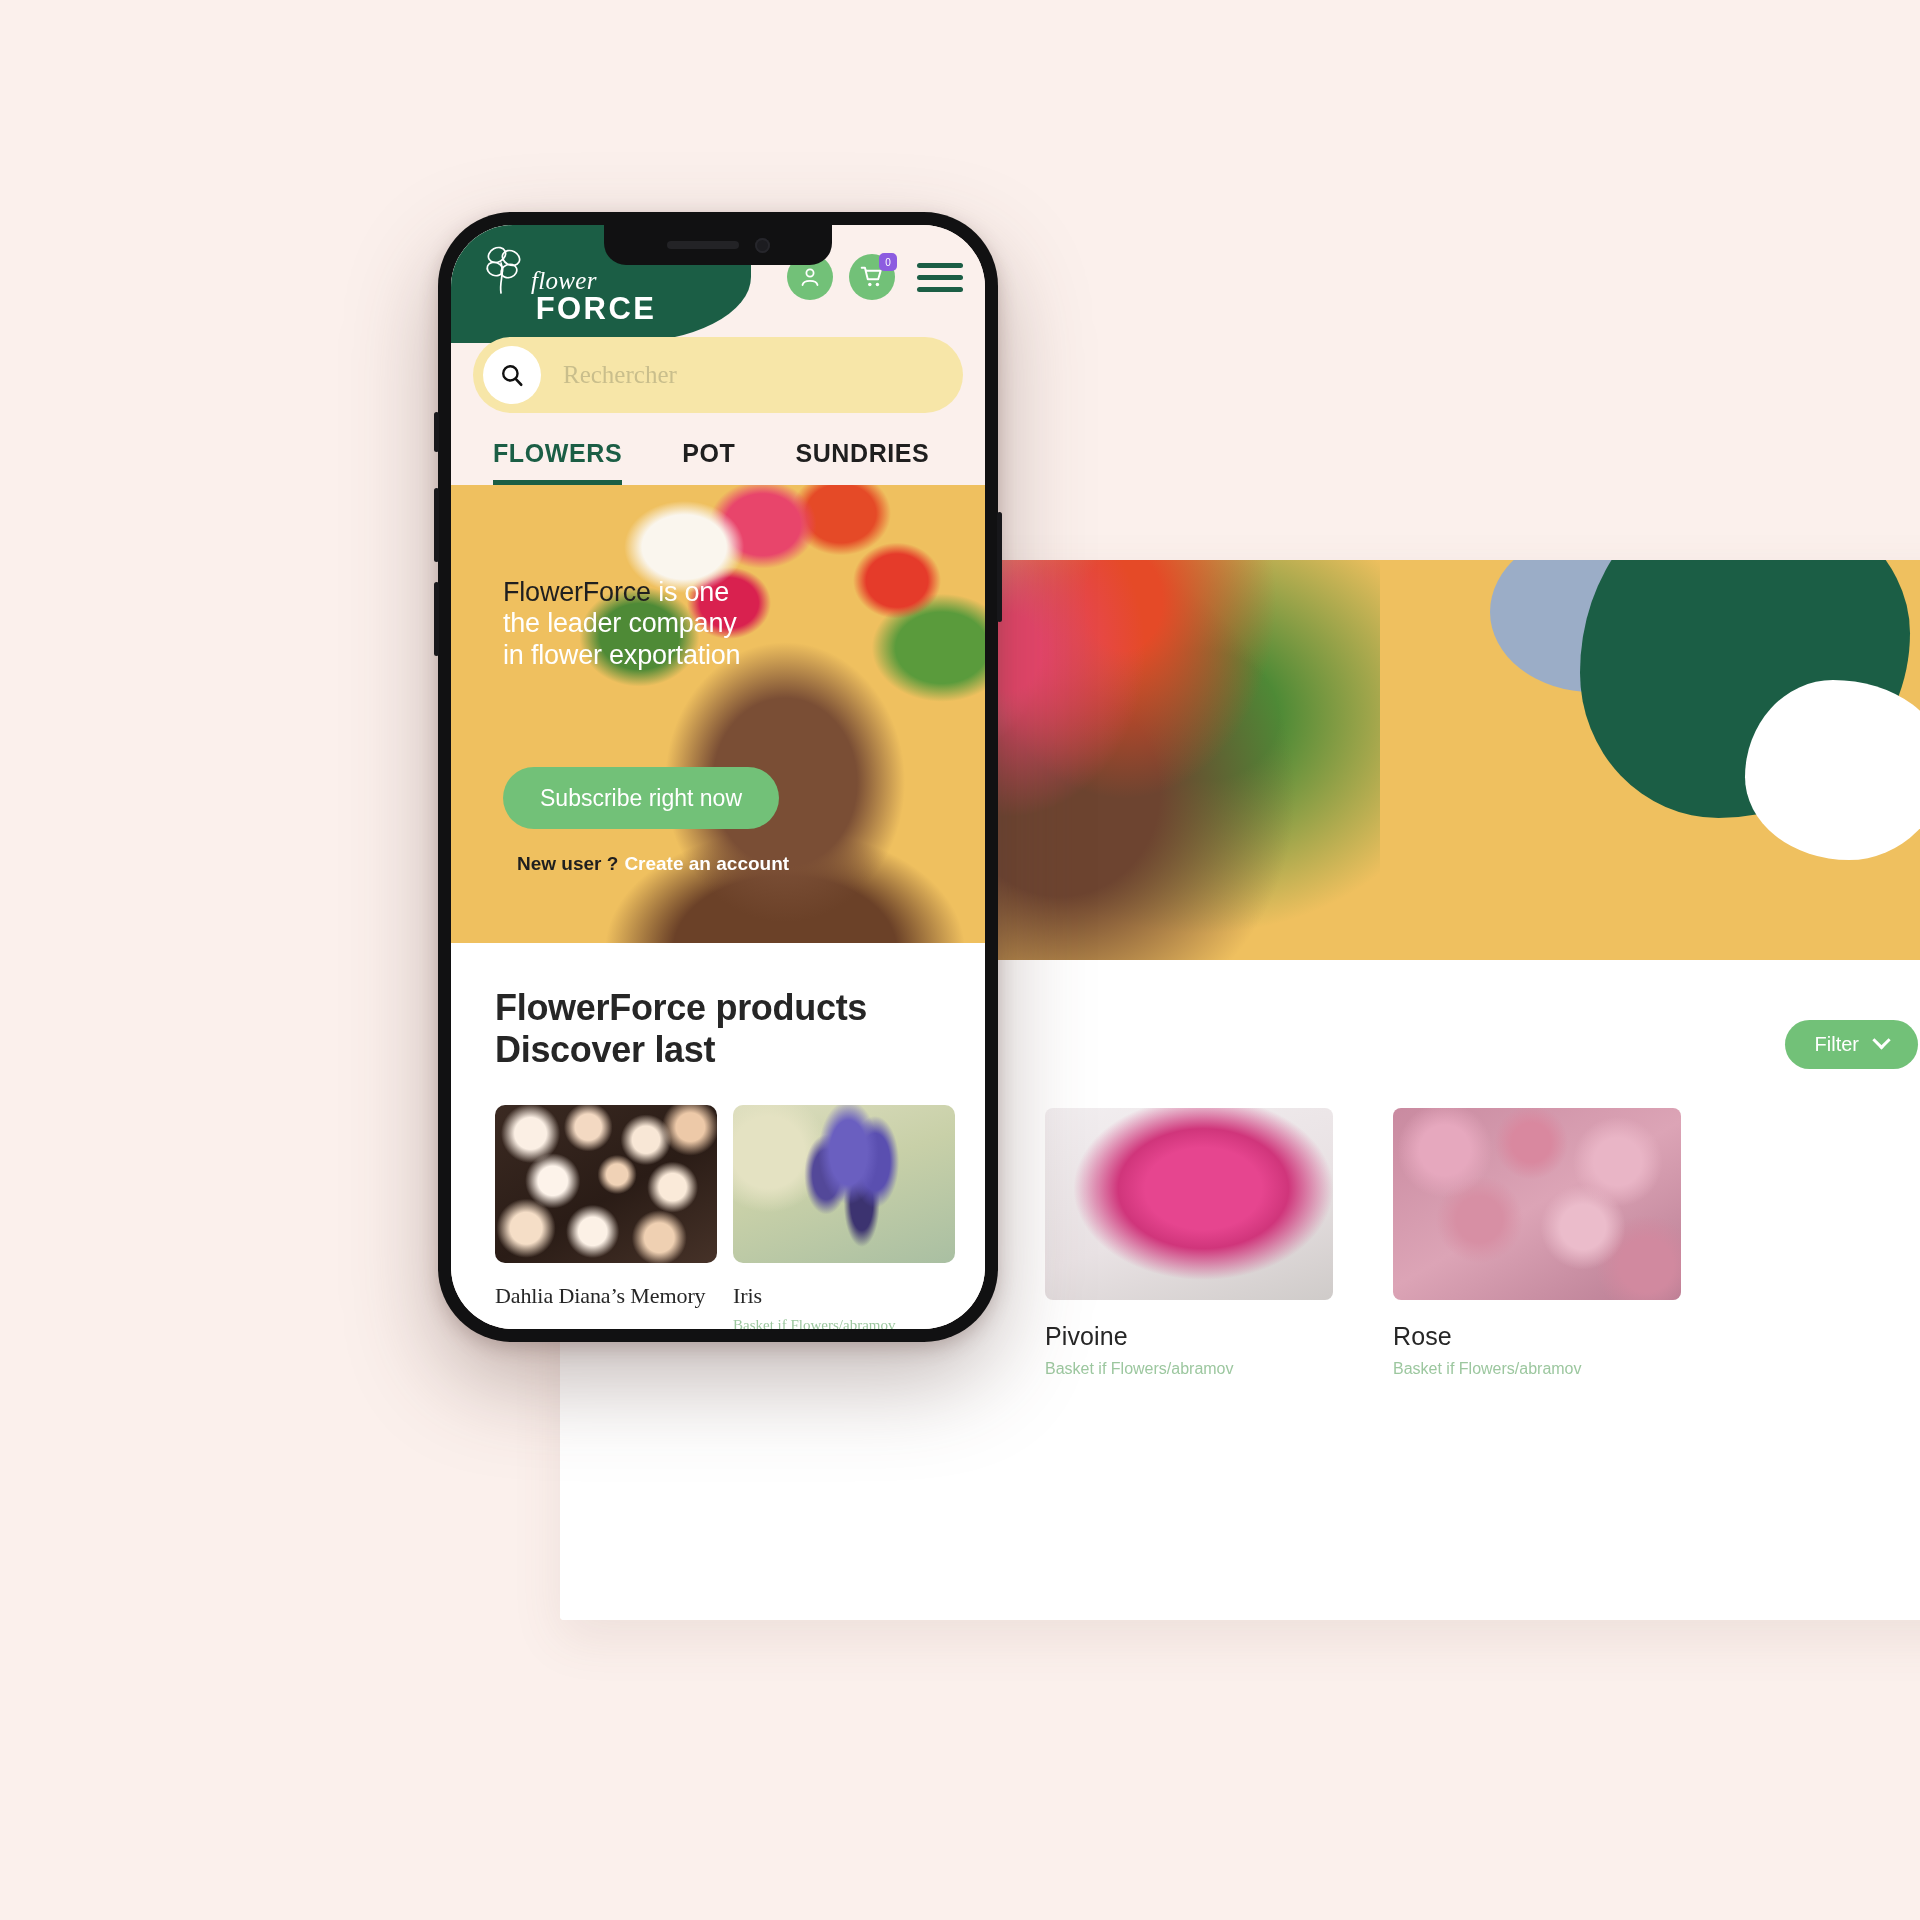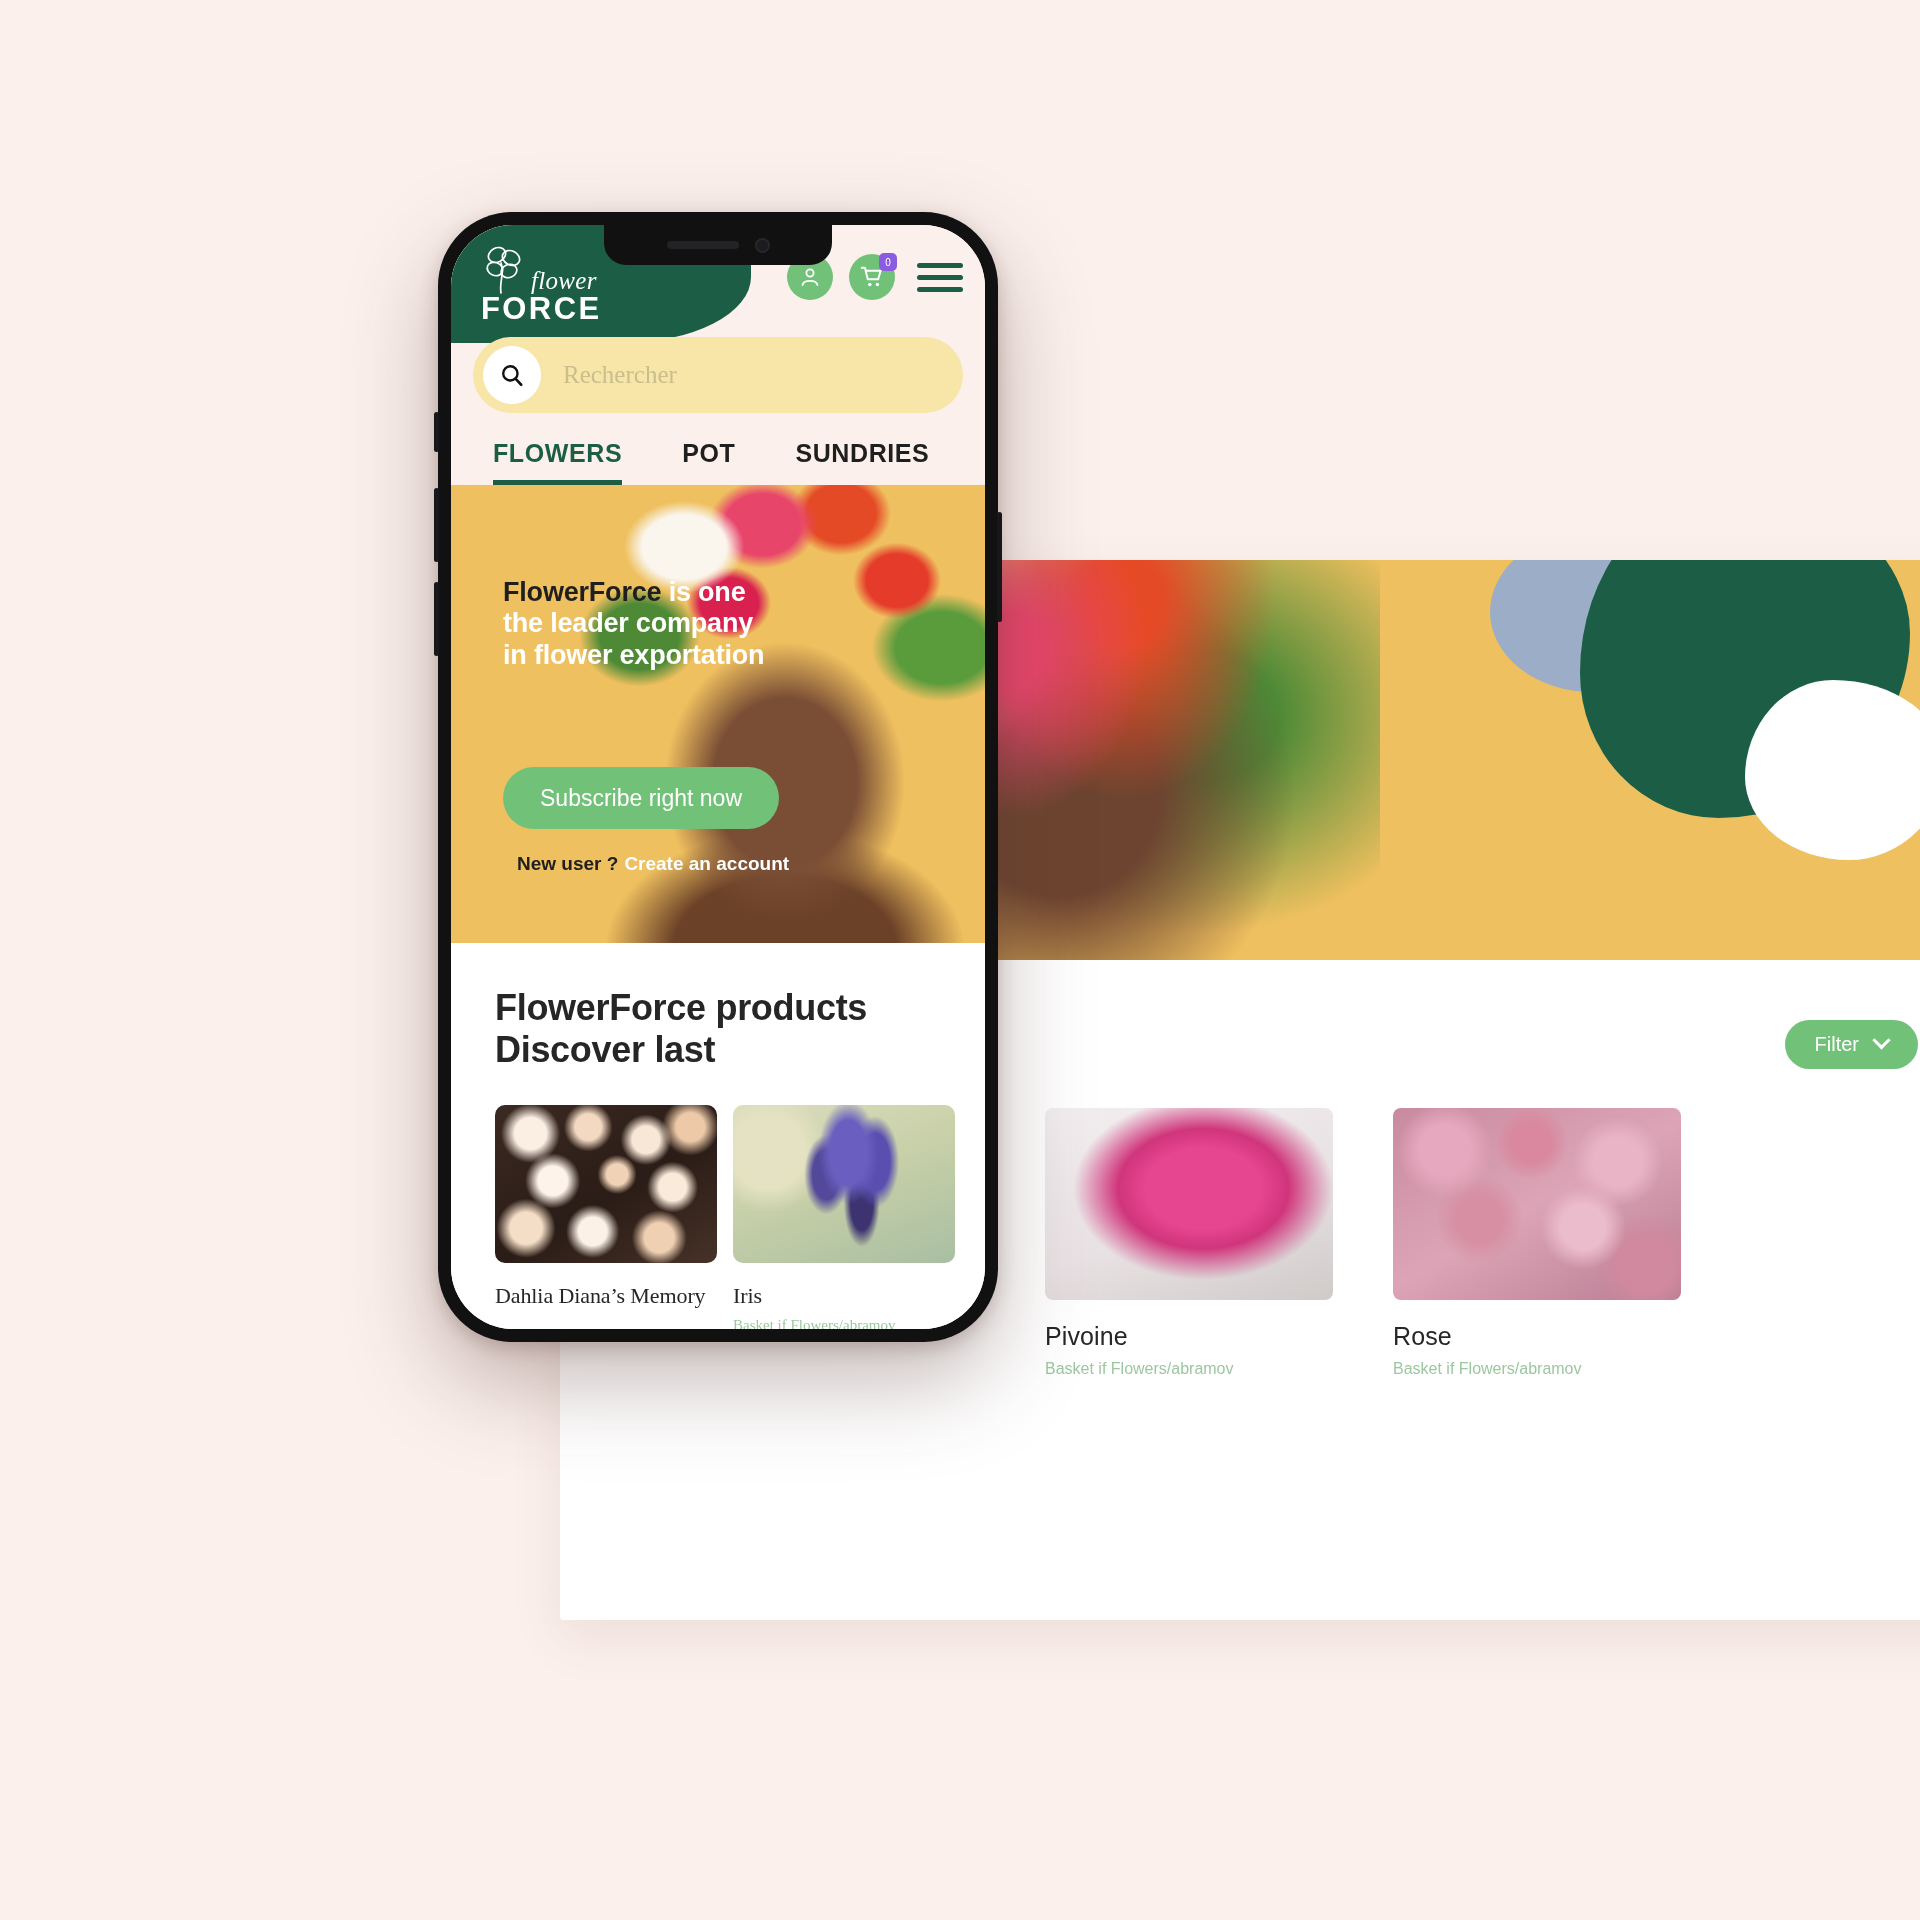--- a/index.html
+++ b/index.html
@@ -146,21 +146,21 @@
   .camera  { width: 15px; height: 15px; background: #1c1c20; border-radius: 50%; box-shadow: inset 0 0 0 2px #26262b; }
 
   
   .app-header { position: relative; height: 118px; background: #FBF0EC; }
   .logo-shape {
     position: absolute; left: 0; top: 0;
     width: 300px; height: 118px;
     background: #1B5E45;
     border-bottom-right-radius: 130px 66px;
   }
-  .logo-inner { position: absolute; left: 30px; top: 18px; width: 230px; }
+  .logo-inner { position: absolute; left: 30px; top: 18px; width: 230px; text-align: center; }
   .logo-row { display: flex; align-items: flex-end; gap: 4px; }
   .logo-flower { font-size: 25px; color: #fff; font-style: italic; font-family: "Liberation Serif", serif; letter-spacing: .3px; }
   .logo-force  { font-size: 31px; color: #fff; font-weight: bold; letter-spacing: 2.4px; margin-top: -4px; }
 
   .hdr-icons { position: absolute; right: 22px; top: 29px; display: flex; align-items: center; gap: 16px; z-index: 30; }
   .circ {
     width: 46px; height: 46px; border-radius: 50%;
     background: #72C178;
     display: flex; align-items: center; justify-content: center;
     position: relative; cursor: pointer;
@@ -211,21 +211,21 @@
       radial-gradient(ellipse 50px 42px at 60% 14%, #E54A27 0 70%, rgba(229,74,39,0) 100%),
       radial-gradient(ellipse 44px 38px at 70% 26%, #E53B2A 0 70%, rgba(229,59,42,0) 100%),
       radial-gradient(ellipse 42px 36px at 40% 30%, #D9214F 0 70%, rgba(217,33,79,0) 100%),
       radial-gradient(ellipse 70px 54px at 78% 38%, #5A9B3C 0 66%, rgba(90,155,60,0) 100%),
       radial-gradient(ellipse 60px 50px at 24% 36%, #4E8A36 0 66%, rgba(78,138,54,0) 100%),
       radial-gradient(ellipse 120px 140px at 50% 62%, #7A4E35 0 60%, rgba(122,78,53,0) 100%),
       radial-gradient(ellipse 180px 120px at 50% 92%, #6B4128 0 62%, rgba(107,65,40,0) 100%),
       linear-gradient(180deg, #EFC05F 0%, #EFC05F 100%);
   }
   .hero-copy { position: absolute; left: 52px; top: 92px; width: 300px; }
-  .hero-line { font-size: 27px; font-weight: bold; color: #FFFFFF; line-height: 1.16; letter-spacing: -.2px; }
+  .hero-line { font-size: 27px; font-weight: normal; color: #FFFFFF; line-height: 1.16; letter-spacing: -.2px; }
   .hero-brand { color: #1F1F1F; }
   .cta {
     position: absolute; left: 52px; top: 282px;
     width: 276px; height: 62px;
     background: #72C178; color: #fff;
     border: none; border-radius: 34px;
     font-size: 23px; font-weight: 500;
     cursor: pointer;
     font-family: "Liberation Sans", sans-serif;
   }

